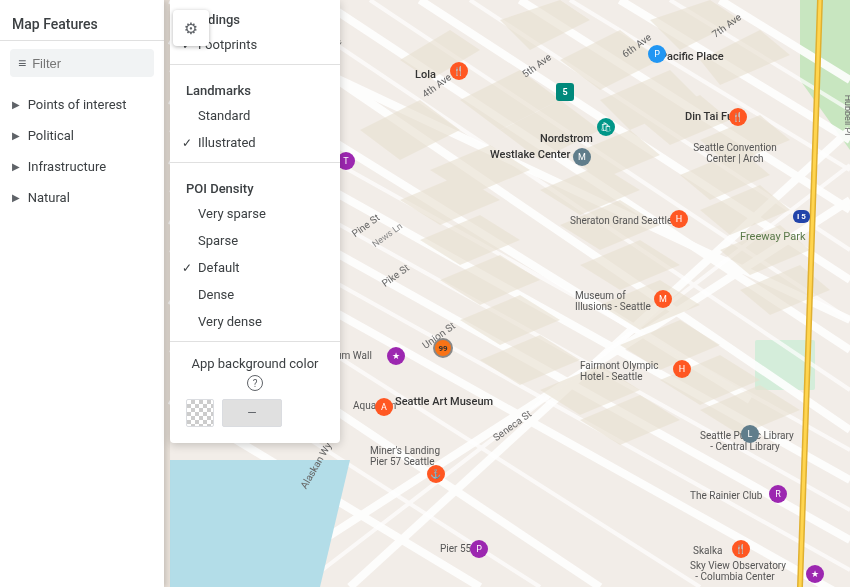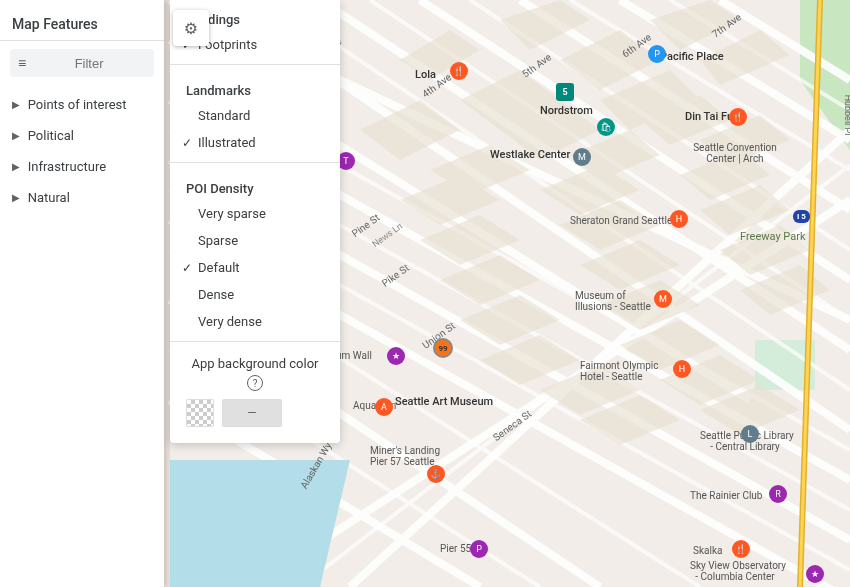--- a/index.html
+++ b/index.html
@@ -56,21 +56,20 @@
       font-size: 14px;
     }
 
     .filter-bar input {
       border: none;
       background: transparent;
       outline: none;
       font-size: 13px;
       color: #7f1d1d;
       width: 100%;
-      text-align: center;
     }
 
     .sidebar-nav {
       list-style: none;
       padding: 4px 0;
       flex: 1;
       overflow-y: auto;
     }
 
     .nav-item {
@@ -310,21 +309,21 @@
   <div class="map-label" style="top:20px; left:710px; transform:rotate(-36deg); color:#666; font-size:10px;">7th Ave</div>
   <div class="map-label" style="top:220px; left:350px; transform:rotate(-36deg); color:#666; font-size:10px;">Pine St</div>
   <div class="map-label" style="top:270px; left:380px; transform:rotate(-36deg); color:#666; font-size:10px;">Pike St</div>
   <div class="map-label" style="top:330px; left:420px; transform:rotate(-36deg); color:#666; font-size:10px;">Union St</div>
   <div class="map-label" style="top:420px; left:490px; transform:rotate(-36deg); color:#666; font-size:10px;">Seneca St</div>
   <div class="map-label" style="top:460px; left:290px; transform:rotate(-60deg); color:#666; font-size:10px;">Alaskan Wy</div>
   <div class="map-label" style="top:290px; left:270px; transform:rotate(-36deg); color:#666; font-size:10px;">1st Ave</div>
   <div class="map-label" style="top:230px; left:370px; transform:rotate(-36deg); color:#888; font-size:9px;">News Ln</div>
 
   <div class="map-label" style="top:68px; left:415px; font-weight:500; color:#333; font-size:11px;">Lola</div>
-  <div class="map-label" style="top:104px; left:540px; font-weight:500; color:#333; font-size:11px;">Nordstrom</div>
+  <div class="map-label" style="top:132px; left:540px; font-weight:500; color:#333; font-size:11px;">Nordstrom</div>
   <div class="map-label" style="top:148px; left:490px; font-weight:500; color:#333; font-size:11px;">Westlake Center</div>
   <div class="map-label" style="top:50px; left:660px; font-weight:500; color:#333; font-size:11px;">Pacific Place</div>
   <div class="map-label" style="top:110px; left:685px; font-weight:500; color:#333; font-size:11px;">Din Tai Fung</div>
   <div class="map-label" style="top:95px; left:685px; font-weight:400; color:#555; font-size:10px; top:130px; width:100px; text-align:center;margin-top:12px;">Seattle Convention<br>Center | Arch</div>
   <div class="map-label" style="top:155px; left:240px; color:#555; font-size:10px;">Moore Theatre</div>
   <div class="map-label" style="top:215px; left:570px; color:#555; font-size:10px; width:100px;">Sheraton Grand Seattle</div>
   <div class="map-label" style="top:290px; left:575px; color:#555; font-size:10px; width:90px;">Museum of<br>Illusions - Seattle</div>
   <div class="map-label" style="top:395px; left:395px; font-weight:500; color:#333; font-size:11px;">Seattle Art Museum</div>
   <div class="map-label" style="top:350px; left:310px; color:#555; font-size:10px;">The Gum Wall</div>
   <div class="map-label" style="top:360px; left:580px; color:#555; font-size:10px; width:90px;">Fairmont Olympic<br>Hotel - Seattle</div>

